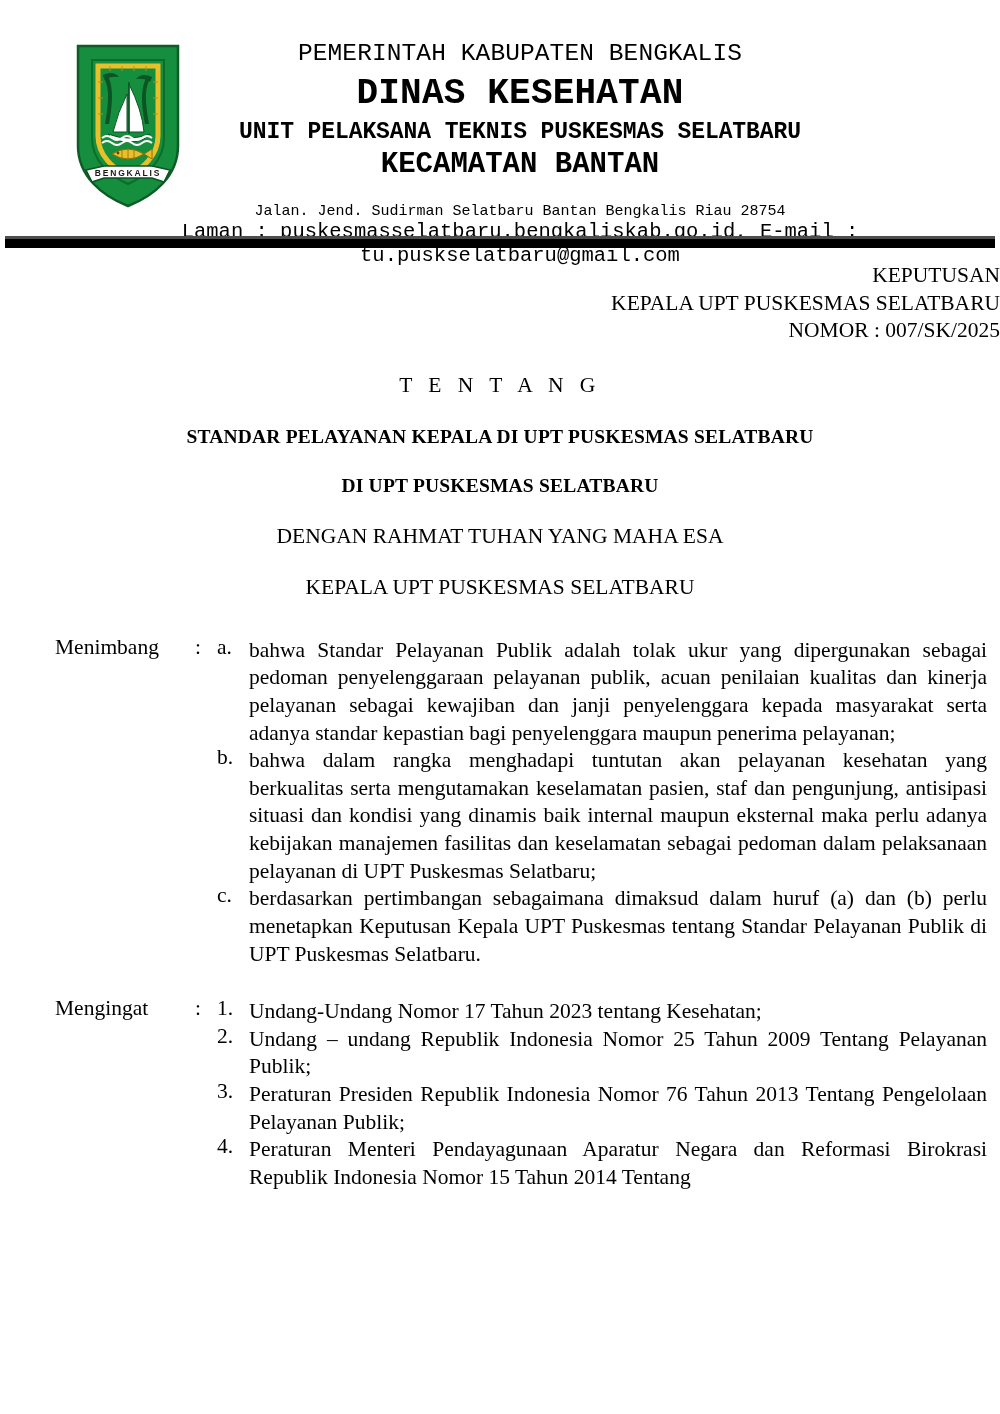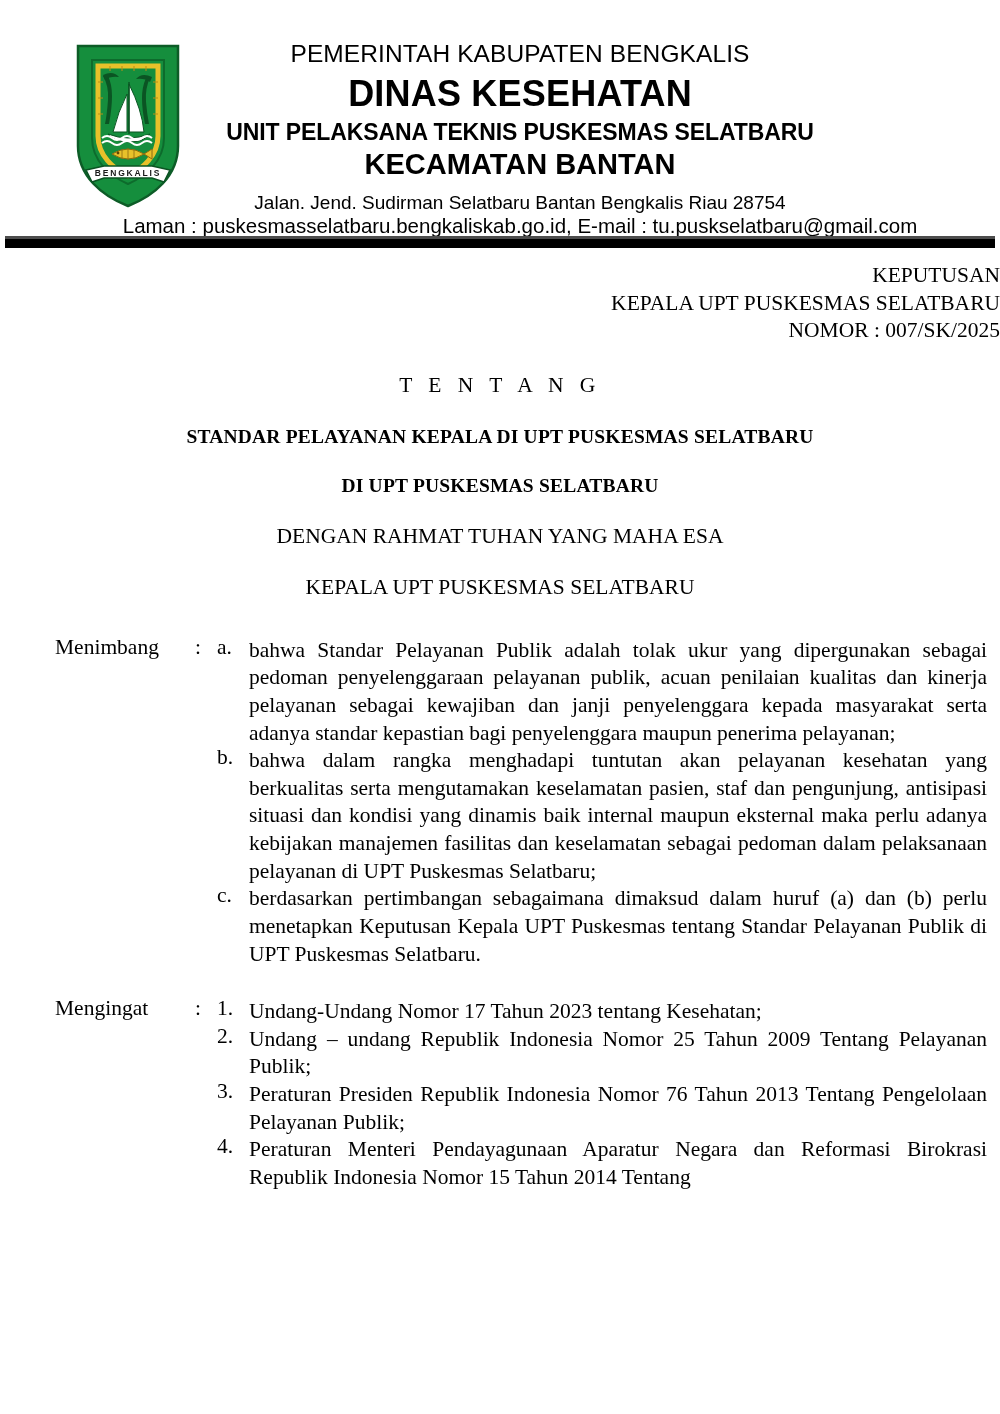--- a/index.html
+++ b/index.html
@@ -26,21 +26,21 @@
   }
   .emblem {
     position: absolute;
     left: 72px;
     top: 42px;
     width: 112px;
     height: 168px;
   }
   .lh-text {
     text-align: center;
-    font-family: Liberation Sans, sans-serif;
+    font-family: Liberation Mono, monospace;
     line-height: 1.14;
     padding-left: 60px;
     padding-right: 20px;
   }
   .lh-l1 {
     font-size: 24.5px;
     font-weight: 400;
     letter-spacing: 0.1px;
   }
   .lh-l2 {
@@ -54,23 +54,23 @@
     font-weight: bold;
     margin-top: 5px;
     letter-spacing: -0.1px;
   }
   .lh-l4 {
     font-size: 29px;
     font-weight: bold;
     margin-top: 3px;
   }
   .lh-l5 {
-    font-size: 19px;
+    font-size: 15px;
     font-weight: 400;
-    margin-top: 11px;
+    margin-top: 22px;
   }
   .lh-l6 {
     font-size: 20.5px;
     font-weight: 400;
     margin-top: 0;
   }
 
   
   .rule-wrap {
     position: absolute;

